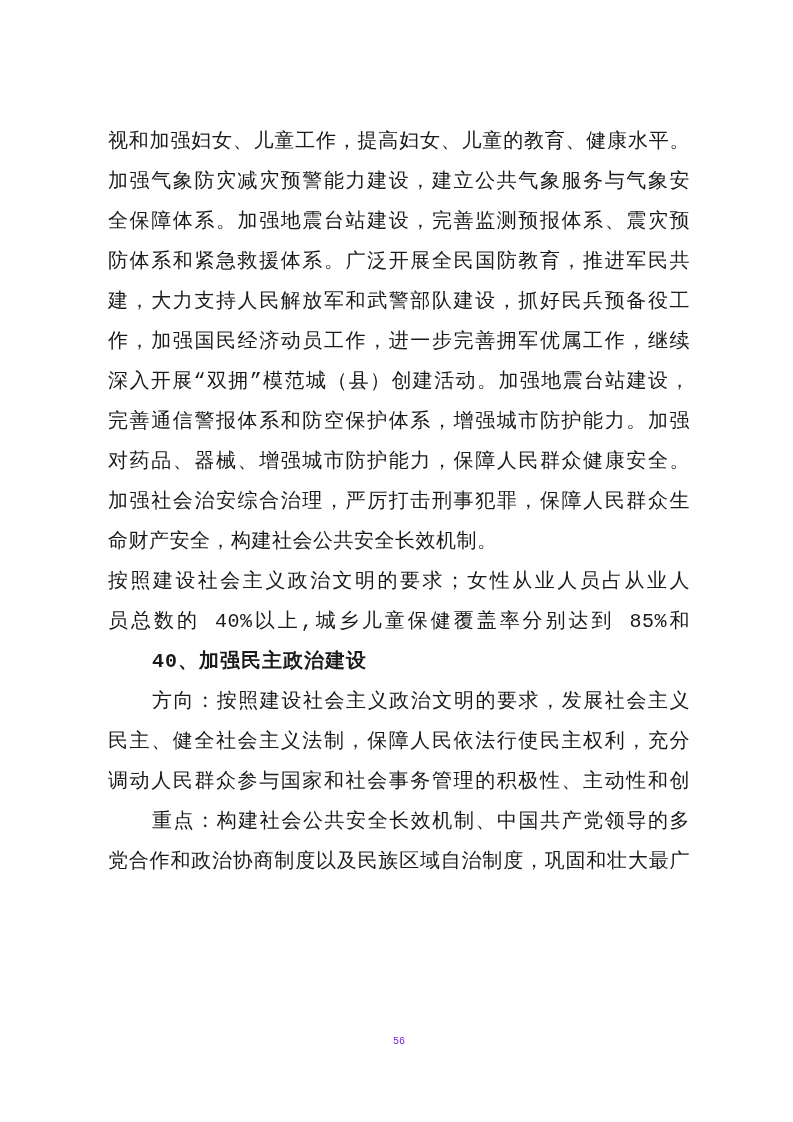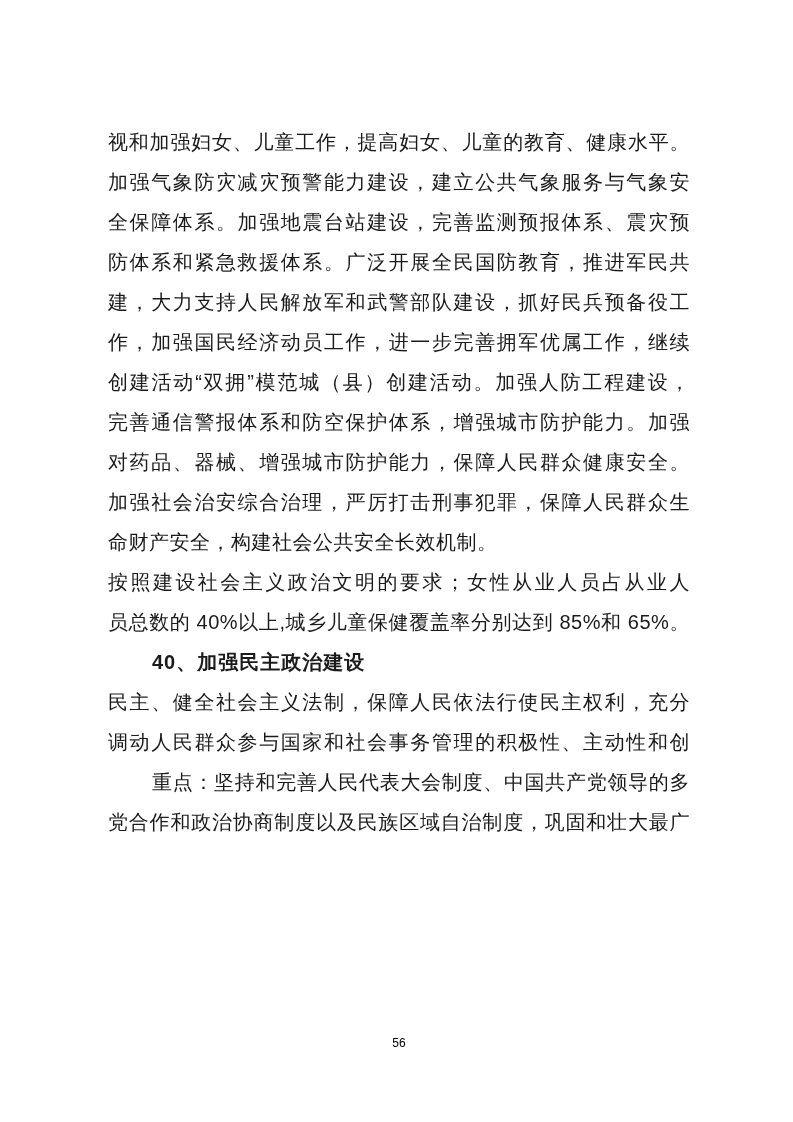--- a/index.html
+++ b/index.html
@@ -6,21 +6,21 @@
     margin: 0;
     padding: 0;
     background: #ffffff;
   }
   .page {
     position: relative;
     width: 793px;
     height: 1122px;
     background: #ffffff;
     overflow: hidden;
-    font-family: Liberation Sans, sans-serif;
+    font-family: Liberation Mono, monospace;
     color: #1a1a1a;
   }
   .textblock {
     position: absolute;
     left: 108px;
     top: 122px;
     width: 582px;
   }
   .line {
     font-size: 20px;
@@ -50,49 +50,50 @@
     text-align: center;
     text-align-last: left;
     letter-spacing: 1px;
   }
   .pagenum {
     position: absolute;
     left: 108px;
     top: 1036px;
     width: 582px;
     text-align: center;
-    font-size: 12px;
-    color: #000000;
+    font-size: 10px;
+    color: #6d28d9;
   }
 </style>
 </head>
 <body>
 
 <div class="page">
   <div class="textblock">
 
     <div class="line j">视和加强妇女、儿童工作，提高妇女、儿童的教育、健康水平。</div>
     <div class="line j">加强气象防灾减灾预警能力建设，建立公共气象服务与气象安</div>
     <div class="line j">全保障体系。加强地震台站建设，完善监测预报体系、震灾预</div>
     <div class="line j">防体系和紧急救援体系。广泛开展全民国防教育，推进军民共</div>
     <div class="line j">建，大力支持人民解放军和武警部队建设，抓好民兵预备役工</div>
     <div class="line j">作，加强国民经济动员工作，进一步完善拥军优属工作，继续</div>
-    <div class="line j">创建活动“双拥”模范城（县）创建活动。加强人防工程建设，</div>
+    <div class="line j">深入开展“双拥”模范城（县）创建活动。加强地震台站建设，</div>
     <div class="line j">完善通信警报体系和防空保护体系，增强城市防护能力。加强</div>
     <div class="line j">对药品、器械、增强城市防护能力，保障人民群众健康安全。</div>
     <div class="line j">加强社会治安综合治理，严厉打击刑事犯罪，保障人民群众生</div>
     <div class="line last">命财产安全，构建社会公共安全长效机制。</div>
 
     <div class="line j">按照建设社会主义政治文明的要求；女性从业人员占从业人</div>
     <div class="line j">员总数的 40%以上,城乡儿童保健覆盖率分别达到 85%和 65%。</div>
 
     <div class="line heading ind">40、加强民主政治建设</div>
 
+    <div class="line j ind">方向：按照建设社会主义政治文明的要求，发展社会主义</div>
     <div class="line j">民主、健全社会主义法制，保障人民依法行使民主权利，充分</div>
     <div class="line j">调动人民群众参与国家和社会事务管理的积极性、主动性和创</div>
 
-    <div class="line j ind">重点：坚持和完善人民代表大会制度、中国共产党领导的多</div>
+    <div class="line j ind">重点：构建社会公共安全长效机制、中国共产党领导的多</div>
     <div class="line j">党合作和政治协商制度以及民族区域自治制度，巩固和壮大最广</div>
 
   </div>
 
   <div class="pagenum">56</div>
 </div>
 
 </body></html>

